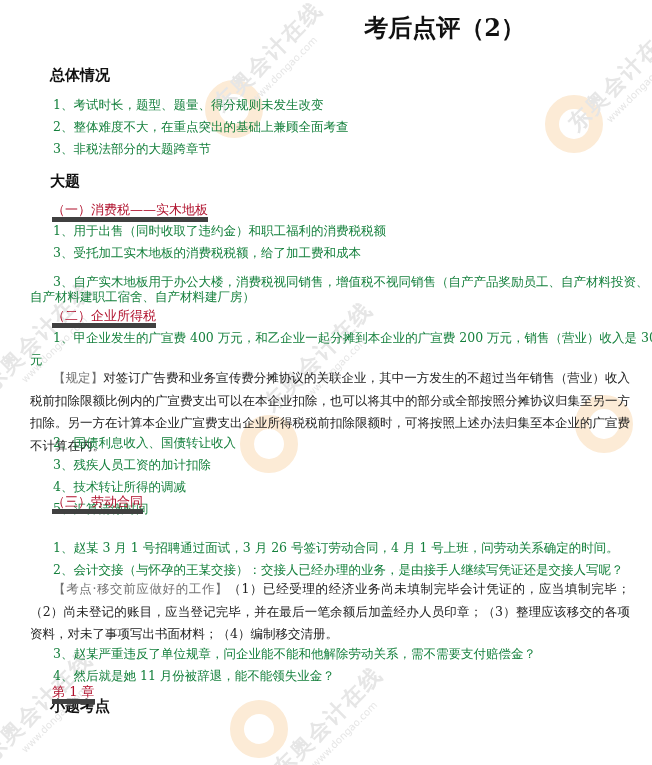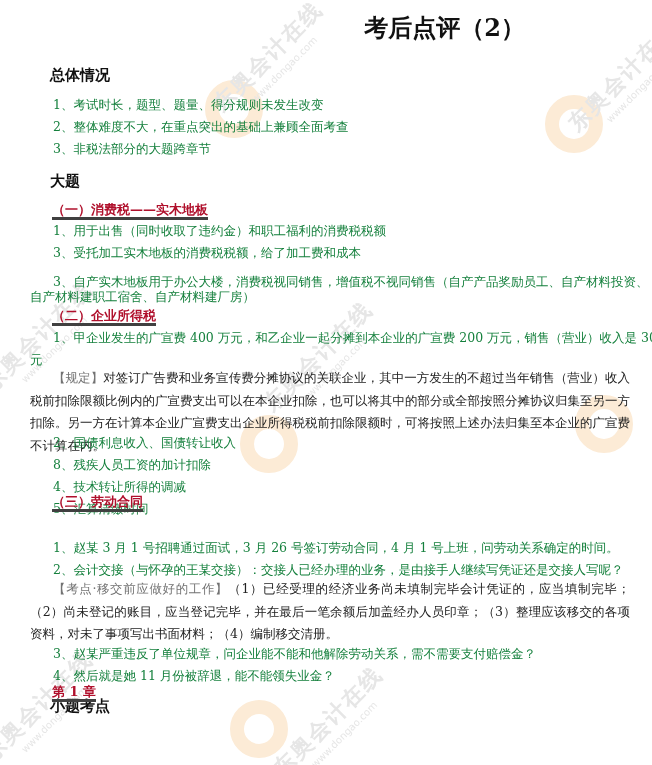--- a/index.html
+++ b/index.html
@@ -11,22 +11,22 @@
   .wm-text .cn { font-size:22px; font-weight:bold; letter-spacing:2px; }
   .wm-text .url { font-size:10px; display:block; margin-left:30px; }
   .wm-ring { position:absolute; border-radius:50%; border:14px solid #fcebd6; width:30px; height:30px; }
   .content { position:relative; z-index:1; }
   .title { position:absolute; top:12px; left:0; width:525px; text-align:right;
            font-size:24px; font-weight:bold; color:#111; }
   .h1 { position:absolute; left:50px; font-size:15px; font-weight:bold; color:#111; }
   .line { position:absolute; font-size:12.5px; line-height:16px; color:#15803d; white-space:nowrap; }
   .ind { left:53px; }
   .full { left:30px; }
-  .sec { position:absolute; left:52px; font-size:13px; font-weight:bold; color:#b0102c;
-         border-bottom:3px solid #404040; line-height:15px; }
+  .sec { position:absolute; left:52px; font-size:13px; font-weight:normal; color:#b0102c;
+         border-bottom:5px solid #404040; line-height:15px; }
   .red { color:#737373; font-weight:normal; }
   .para { position:absolute; left:30px; width:600px; font-size:12.5px; line-height:22.5px;
           text-indent:23px; color:#222; text-align:justify; }
 </style>
 </head>
 <body>
 
 <div class="wm">
   <div class="wm-ring" style="left:545px;top:95px;"></div>
   <div class="wm-ring" style="left:205px;top:80px;"></div>
@@ -55,21 +55,21 @@
   <div class="line ind" style="top:223px;">1、用于出售（同时收取了违约金）和职工福利的消费税税额</div>
   <div class="line ind" style="top:245px;">3、受托加工实木地板的消费税税额，给了加工费和成本</div>
   <div class="line ind" style="top:274px;">3、自产实木地板用于办公大楼，消费税视同销售，增值税不视同销售（自产产品奖励员工、自产材料投资、</div>
   <div class="line full" style="top:289px;">自产材料建职工宿舍、自产材料建厂房）</div>
 
   <div class="sec" style="top:308px;">（二）企业所得税</div>
   <div class="line ind" style="top:330px;">1、甲企业发生的广宣费 400 万元，和乙企业一起分摊到本企业的广宣费 200 万元，销售（营业）收入是 3000</div>
   <div class="line full" style="top:352px;">元</div>
   <div class="para" style="top:367px;"><span class="red">【规定】</span><span>对签订广告费和业务宣传费分摊协议的关联企业，其中一方发生的不超过当年销售（营业）收入税前扣除限额比例内的广宣费支出可以在本企业扣除，也可以将其中的部分或全部按照分摊协议归集至另一方扣除。另一方在计算本企业广宣费支出企业所得税税前扣除限额时，可将按照上述办法归集至本企业的广宣费不计算在内。</span></div>
   <div class="line ind" style="top:435px;">2、国债利息收入、国债转让收入</div>
-  <div class="line ind" style="top:457px;">8、残疾人员工资的加计扣除</div>
+  <div class="line ind" style="top:457px;">3、残疾人员工资的加计扣除</div>
   <div class="line ind" style="top:479px;">4、技术转让所得的调减</div>
   <div class="line ind" style="top:501px;">5、汇算清缴时间</div>
 
   <div class="sec" style="top:494px;">（三）劳动合同</div>
   <div class="line ind" style="top:540px;">1、赵某 3 月 1 号招聘通过面试，3 月 26 号签订劳动合同，4 月 1 号上班，问劳动关系确定的时间。</div>
   <div class="line ind" style="top:562px;">2、会计交接（与怀孕的王某交接）：交接人已经办理的业务，是由接手人继续写凭证还是交接人写呢？</div>
   <div class="para" style="top:578px;"><span class="red">【考点·移交前应做好的工作】</span><span>（1）已经受理的经济业务尚未填制完毕会计凭证的，应当填制完毕；（2）尚未登记的账目，应当登记完毕，并在最后一笔余额后加盖经办人员印章；（3）整理应该移交的各项资料，对未了事项写出书面材料；（4）编制移交清册。</span></div>
   <div class="line ind" style="top:646px;">3、赵某严重违反了单位规章，问企业能不能和他解除劳动关系，需不需要支付赔偿金？</div>
   <div class="line ind" style="top:668px;">4、然后就是她 11 月份被辞退，能不能领失业金？</div>
 

